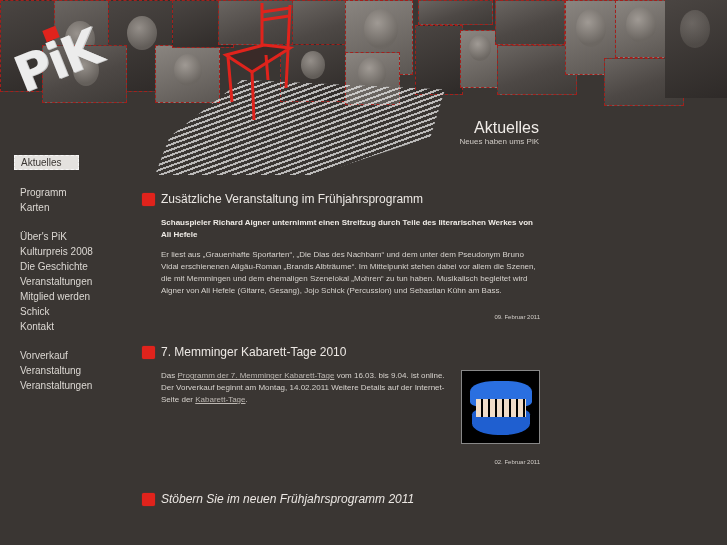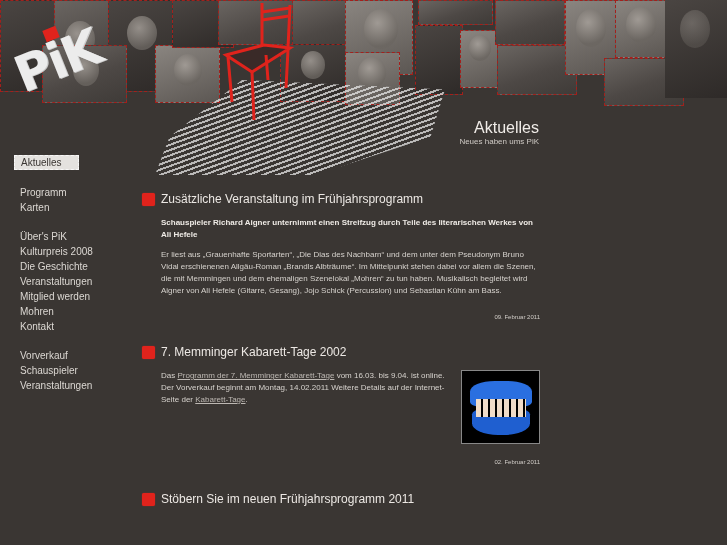--- a/index.html
+++ b/index.html
@@ -175,60 +175,60 @@
   <div class="nav-group">
     <a class="nav-item">Programm</a>
     <a class="nav-item">Karten</a>
   </div>
   <div class="nav-group">
     <a class="nav-item">Über's PiK</a>
     <a class="nav-item">Kulturpreis 2008</a>
     <a class="nav-item">Die Geschichte</a>
     <a class="nav-item">Veranstaltungen</a>
     <a class="nav-item">Mitglied werden</a>
-    <a class="nav-item">Mohren</a>
+    <a class="nav-item">Schick</a>
     <a class="nav-item">Kontakt</a>
   </div>
   <div class="nav-group">
     <a class="nav-item">Vorverkauf</a>
-    <a class="nav-item">Schauspieler</a>
+    <a class="nav-item">Veranstaltung</a>
     <a class="nav-item">Veranstaltungen</a>
   </div>
 </div>
 
 <div class="content">
   <div class="article">
     <div class="art-title">
       <span class="bullet"></span>
       <span>Zusätzliche Veranstaltung im Frühjahrsprogramm</span>
     </div>
     <div class="art-body">
       <p class="lead">Schauspieler Richard Aigner unternimmt einen Streifzug durch Teile des literarischen Werkes von Ali Hefele</p>
       <p>Er liest aus „Grauenhafte Sportarten“, „Die Dias des Nachbarn“ und dem unter dem Pseudonym Bruno Vidal erschienenen Allgäu-Roman „Brandls Albträume“. Im Mittelpunkt stehen dabei vor allem die Szenen, die mit Memmingen und dem ehemaligen Szenelokal „Mohren“ zu tun haben. Musikalisch begleitet wird Aigner von Ali Hefele (Gitarre, Gesang), Jojo Schick (Percussion) und Sebastian Kühn am Bass.</p>
       <div class="date">09. Februar 2011</div>
     </div>
   </div>
 
   <div class="article" style="margin-top:22px;">
     <div class="art-title">
       <span class="bullet"></span>
-      <span>7. Memminger Kabarett-Tage 2002</span>
+      <span>7. Memminger Kabarett-Tage 2010</span>
     </div>
     <div class="art-body">
       <div class="with-thumb">
         <p class="txt"><span>Das </span><a href="#">Programm der 7. Memminger Kabarett-Tage</a><span> vom 16.03. bis 9.04. ist online. Der Vorverkauf beginnt am Montag, 14.02.2011 Weitere Details auf der Internet-Seite der </span><a href="#">Kabarett-Tage</a><span>.</span></p>
         <div class="thumb">
           <div class="jaw-top"></div>
           <div class="jaw-bot"></div>
           <div class="teeth"></div>
         </div>
       </div>
       <div class="date" style="margin-top:12px;">02. Februar 2011</div>
     </div>
   </div>
 
-  <div class="article" style="margin-top:24px;">
+  <div class="article" style="margin-top:24px;font-style:italic;">
     <div class="art-title">
       <span class="bullet"></span>
       <span>Stöbern Sie im neuen Frühjahrsprogramm 2011</span>
     </div>
   </div>
 </div>
 
 </body></html>

